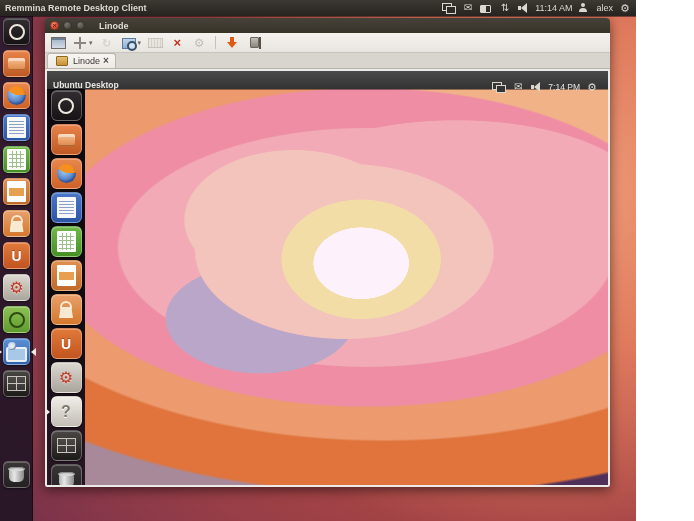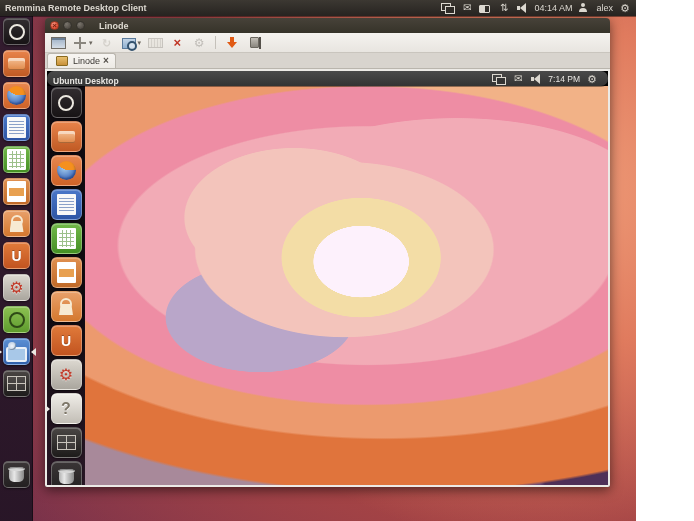--- a/index.html
+++ b/index.html
@@ -164,21 +164,21 @@
     background:linear-gradient(#f7f5f2,#edeae5); border:1px solid #b9b5ad; border-bottom:none;
     border-radius:3px 3px 0 0; }
   .tab-doc-icon::before { content:''; width:10px; height:8px; border:1px solid #8a6a20; border-radius:1px;
     background:linear-gradient(#e8c070,#c89038); }
   .tab-label { font-size:9px; color:#3a3733; }
   .tab-close { font-size:10px; font-weight:bold; color:#55514b; line-height:10px; }
 
   
   .remote { flex:1; border:2px solid #eceae6; display:flex; flex-direction:column; background:#000; position:relative; }
   .r-menubar { height:15px; flex:0 0 15px; background:linear-gradient(#4a4a4a,#333333);
-    display:flex; align-items:flex-end; padding:0 5px; color:#e8e6e2; box-shadow:0 1px 0 rgba(0,0,0,.4); z-index:6;border-radius:7px; }
+    display:flex; align-items:flex-start; padding:9px 5px; color:#e8e6e2; box-shadow:0 1px 0 rgba(0,0,0,.4); z-index:6; }
   .r-menubar .bar-title { font-size:8.5px; margin-left:1px; }
   .r-menubar .bar-time { font-size:8.5px; }
   .r-body { flex:1; position:relative; overflow:hidden; }
   .r-wallpaper {
     background:
       radial-gradient(ellipse 48px 36px at 56% 44%, #fdf1fc 0 99%, transparent 100%),
       radial-gradient(ellipse 80px 60px at 56% 43%, #f3dda6 0 99%, transparent 100%),
       radial-gradient(ellipse 150px 88px at 53% 41%, #f3c4bb 0 99%, transparent 100%),
       radial-gradient(ellipse 110px 70px at 44% 33%, #f3c4bb 0 99%, transparent 100%),
       radial-gradient(ellipse 95px 55px at 38% 58%, #b9a6c9 0 99%, transparent 100%),
@@ -218,21 +218,21 @@
   <header class="host-topbar">
     <span class="bar-title">Remmina Remote Desktop Client</span>
     <span class="bar-right">
       <span class="ind-cluster">
           <span class="ind-icon remote-screens-icon"></span>
           <span class="ind-icon mail-indicator-icon">✉</span>
           <span class="ind-icon battery-indicator-icon"></span>
           <span class="ind-icon network-sync-icon">⇅</span>
           <span class="ind-icon volume-indicator-icon"></span>
         </span>
-      <span class="bar-time">04:14 AM</span>
+      <span class="bar-time">11:14 AM</span>
       <span class="ind-icon user-indicator-icon"></span>
       <span class="bar-user">alex</span>
       <span class="ind-icon gear-glyph">⚙</span>
     </span>
   </header>
 
   <nav class="host-launcher">
     <div class="tiles">
         <div class="tile dash-home"></div>
         <div class="tile home-folder"></div>

